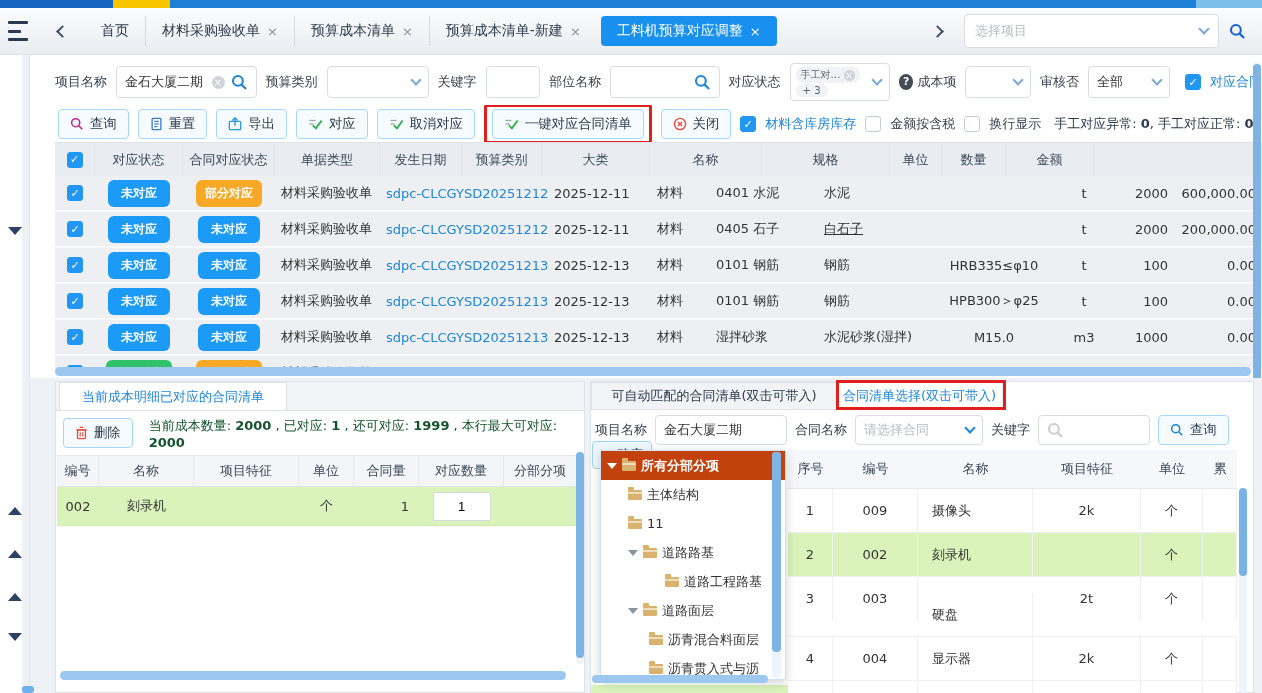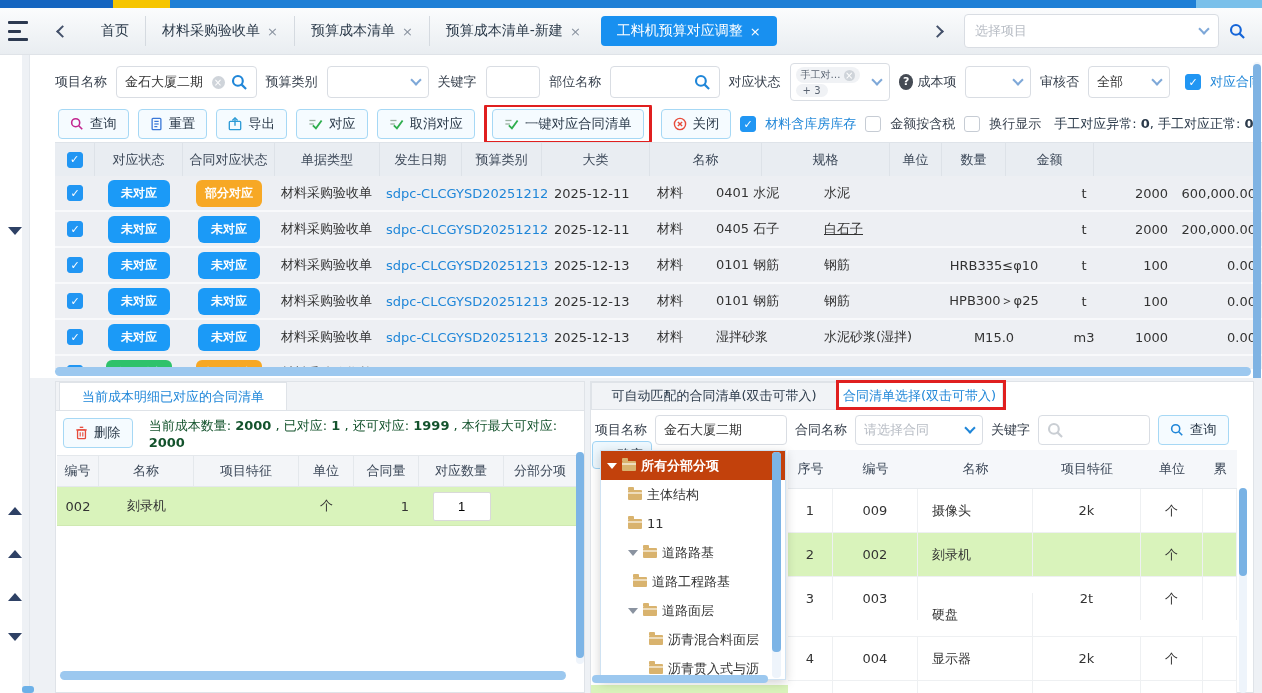--- a/index.html
+++ b/index.html
@@ -618,21 +618,21 @@
       </div>
       <div class="titem" style="padding-left: 27px;">
         <span class="folder"></span>
         <span>11</span>
       </div>
       <div class="titem" style="padding-left: 27px;">
         <span class="caret"></span>
         <span class="folder"></span>
         <span>道路路基</span>
       </div>
-      <div class="titem" style="padding-left: 32px;">
+      <div class="titem" style="padding-left: 64px;">
         <span class="folder"></span>
         <span>道路工程路基</span>
       </div>
       <div class="titem" style="padding-left: 27px;">
         <span class="caret"></span>
         <span class="folder"></span>
         <span>道路面层</span>
       </div>
       <div class="titem" style="padding-left: 48px;">
         <span class="folder"></span>

